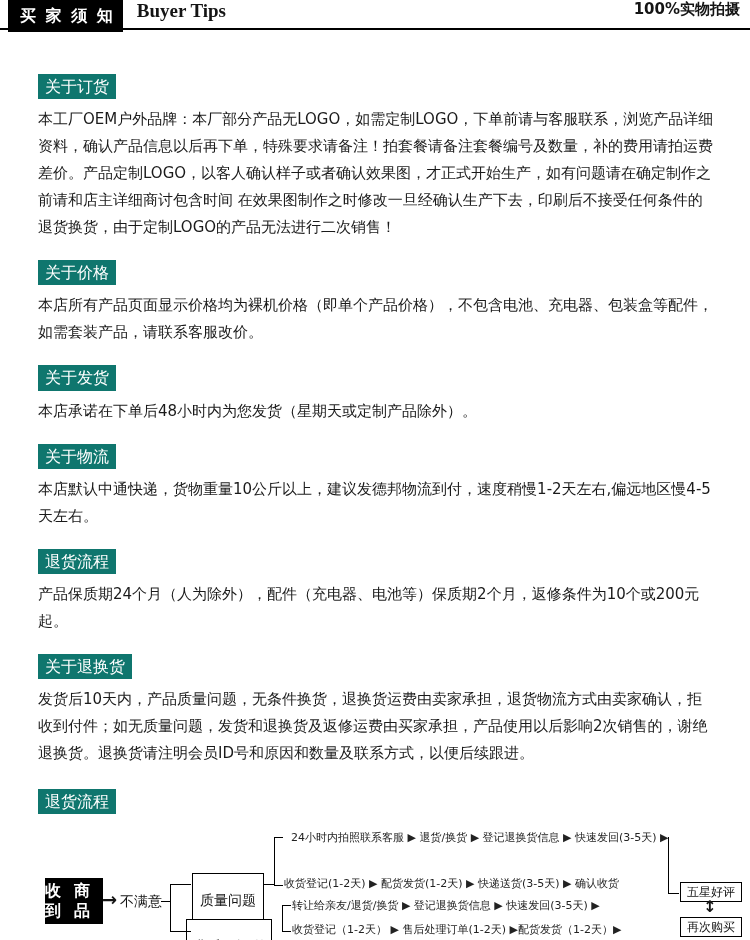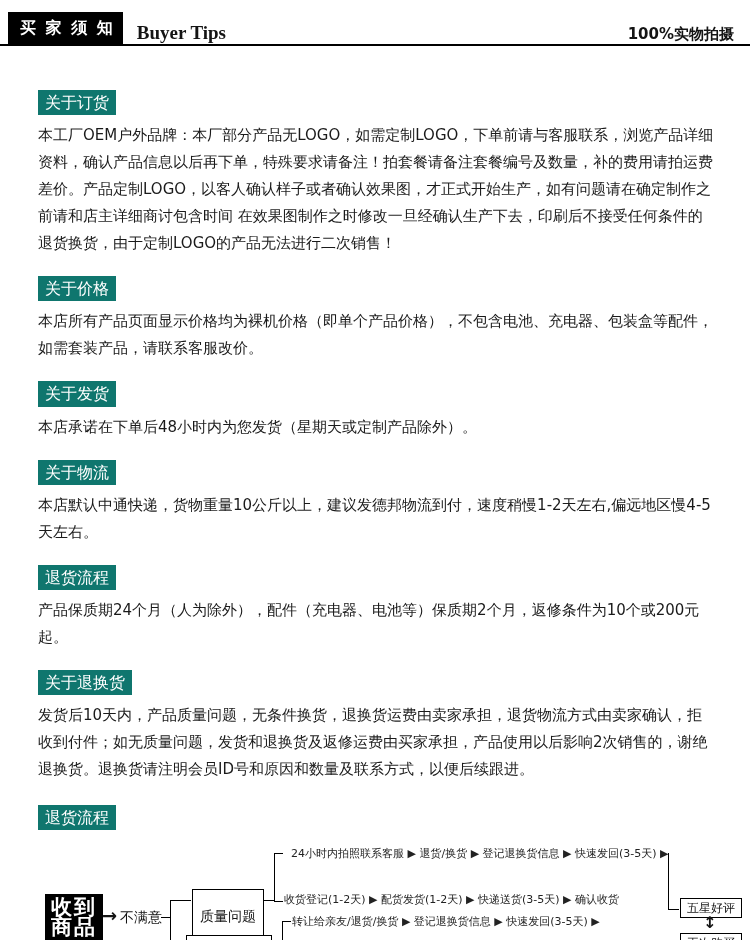--- a/index.html
+++ b/index.html
@@ -2,39 +2,39 @@
 <html><head>
 <meta charset="utf-8">
 <style>
   html,body{margin:0;padding:0}
   body{
     width:750px;height:940px;background:#fff;color:#141414;
     font-family:"DejaVu Sans","Liberation Sans",sans-serif;overflow:hidden;
   }
   .page{position:relative;width:750px;height:940px;background:#fff}
   
-  .header{height:46px;border-bottom:2px solid #000;display:flex;align-items:flex-end;
-          padding:0 16px 0 8px;box-sizing:border-box}
+  .header{height:30px;border-bottom:2px solid #000;display:flex;align-items:flex-start;
+          padding:0 10px 0 8px;box-sizing:border-box}
   .title-box{background:#000;color:#fff;font-weight:bold;font-size:16px;
              letter-spacing:2px;padding:8px 8px 8px 12px;line-height:1;white-space:nowrap}
   .subtitle{font-family:"Liberation Serif","DejaVu Serif",serif;font-weight:bold;
             font-size:19px;margin-left:14px}
   .photo-note{margin-left:auto;font-weight:bold;font-size:15px}
   
   main{padding:44px 36px 0 38px}
   .sec{margin-bottom:19px}
   .sec-h{display:inline-block;background:#0f766e;color:#fff;font-size:16px;font-weight:normal;
          padding:3px 7px;margin:0 0 7px;line-height:1.2}
   .sec-p{margin:0;font-size:15px;line-height:27px;color:#1a1a1a}
   
   .flow{position:relative;height:178px;margin-top:22px}
   .flow-h{position:absolute;left:0;top:0}
   .startbox{position:absolute;left:7px;top:89px;width:58px;height:46px;background:#000;color:#fff;
-            font-weight:bold;font-size:21px;letter-spacing:2px;line-height:20px;
-            display:flex;flex-direction:column;align-items:center;justify-content:center}
+            font-weight:bold;font-size:16px;letter-spacing:2px;line-height:20px;
+            display:flex;flex-direction:row;align-items:center;justify-content:center}
   .flow-arrow{position:absolute;left:64px;top:100px;font-size:18px;font-weight:bold}
   .lbl-unsat{position:absolute;left:82px;top:104px;font-size:14px;white-space:nowrap}
   .obox{position:absolute;border:1px solid #000;background:#fff;font-size:14px;line-height:19px;
         padding:17px 7px;white-space:nowrap}
   #qbox{left:154px;top:84px}
   #nbox{left:148px;top:130px}
   .row{position:absolute;font-size:11px;line-height:13px;white-space:nowrap;color:#222}
   #qrow1{left:253px;top:42px}
   #qrow2{left:246px;top:88px}
   #nrow1{left:254px;top:110px}

